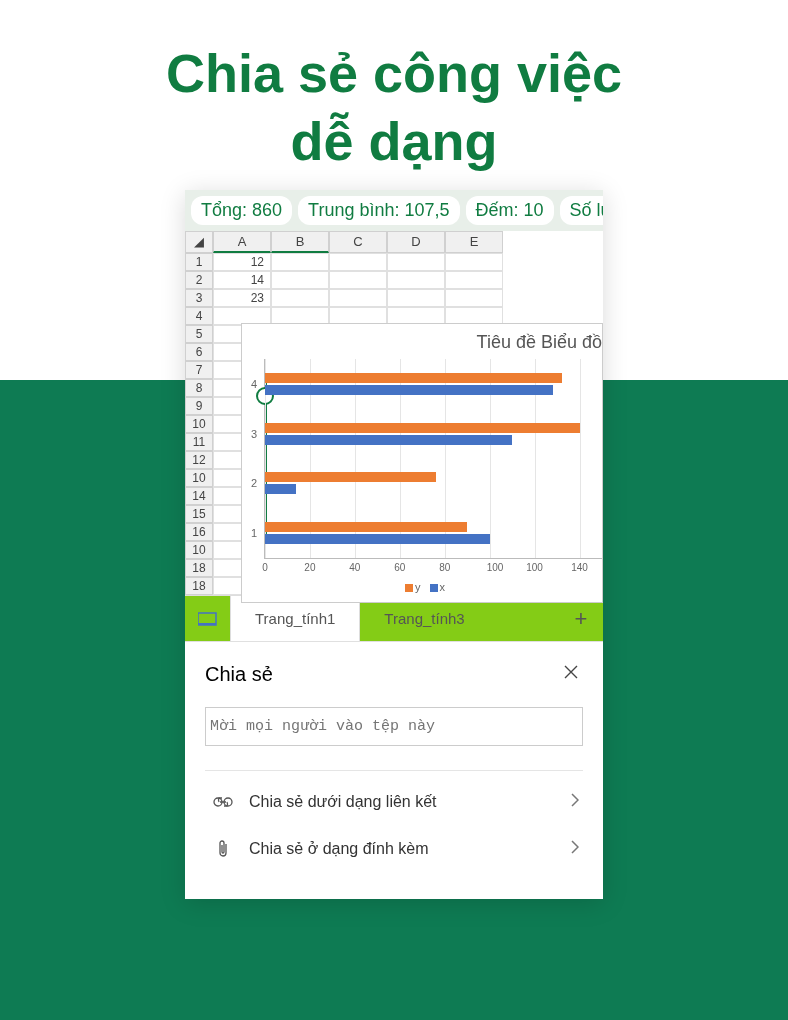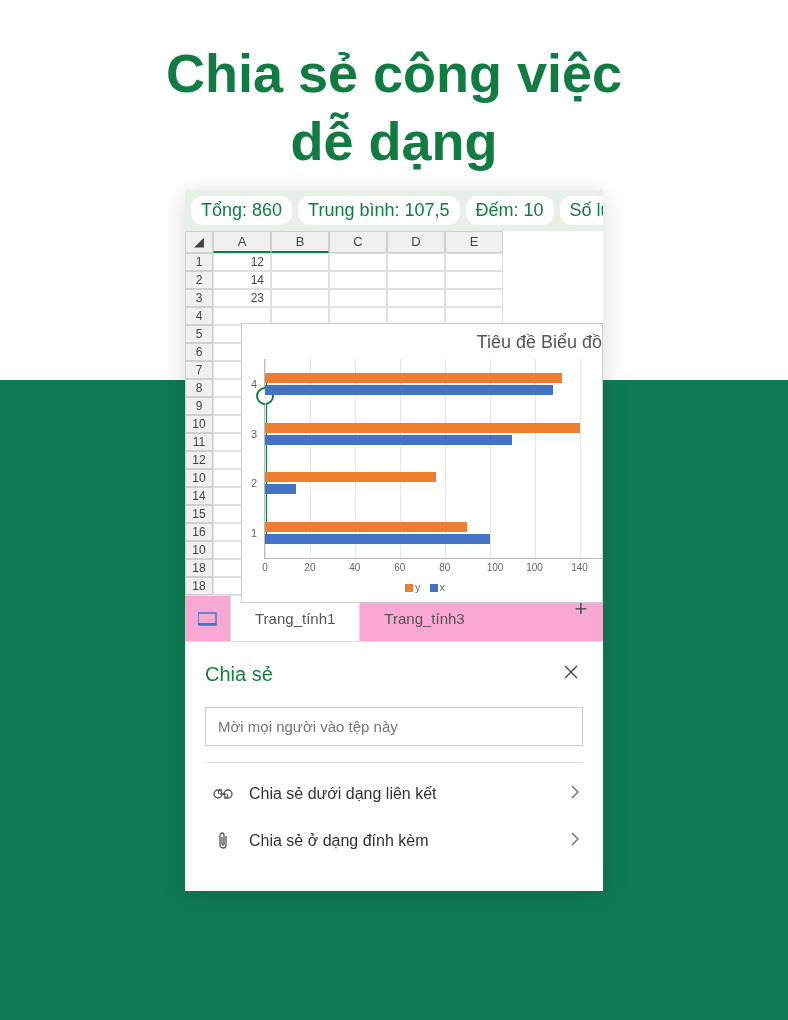--- a/index.html
+++ b/index.html
@@ -160,21 +160,22 @@
     position: absolute;
     left: 0;
     top: 14px;
     bottom: 20px;
     width: 2px;
     background: #107c41;
   }
   
   .sheet-tabs {
     display: flex;
-    background: #f9a8d4;
+    align-items: center;
+    background: #84cc16;
     border-top: 1px solid #ddd;
     height: 46px;
   }
   .tab-icon {
     width: 46px;
     display: flex;
     align-items: center;
     justify-content: center;
     border-right: 1px solid #ddd;
     height: 100%;
@@ -205,34 +206,35 @@
     padding: 18px 20px 26px;
   }
   .share-hdr {
     display: flex;
     justify-content: space-between;
     align-items: center;
     margin-bottom: 18px;
   }
   .share-title {
     font-size: 20px;
-    color: #15803d;
+    color: #000000;
   }
   .close-x {
     font-size: 18px;
     color: #444;
     padding: 4px;
   }
   .invite-input {
     width: 100%;
     border: 1px solid #ccc;
-    padding: 10px 12px;
+    padding: 10px 4px;
     font-size: 15px;
     color: #888;
-    margin-bottom: 16px;
+    margin-bottom: 24px;
+    font-family: Liberation Mono, monospace;
   }
   .share-divider {
     border-top: 1px solid #e5e5e5;
     margin-bottom: 8px;
   }
   .share-opt {
     display: flex;
     align-items: center;
     padding: 14px 4px;
     font-size: 16px;

